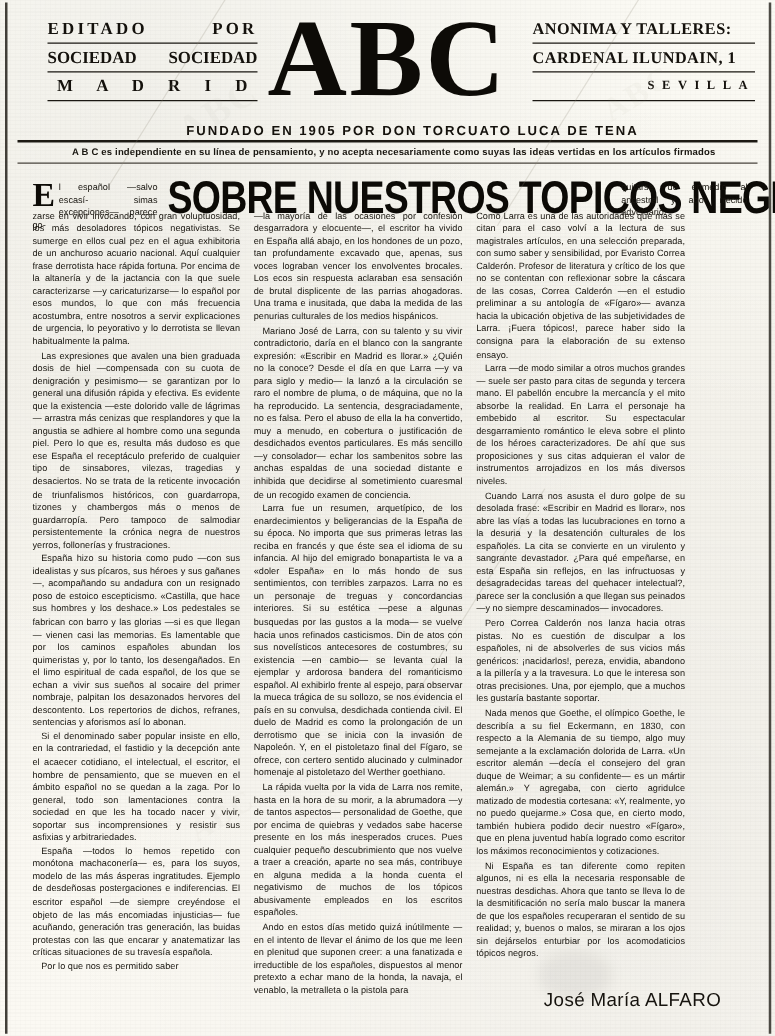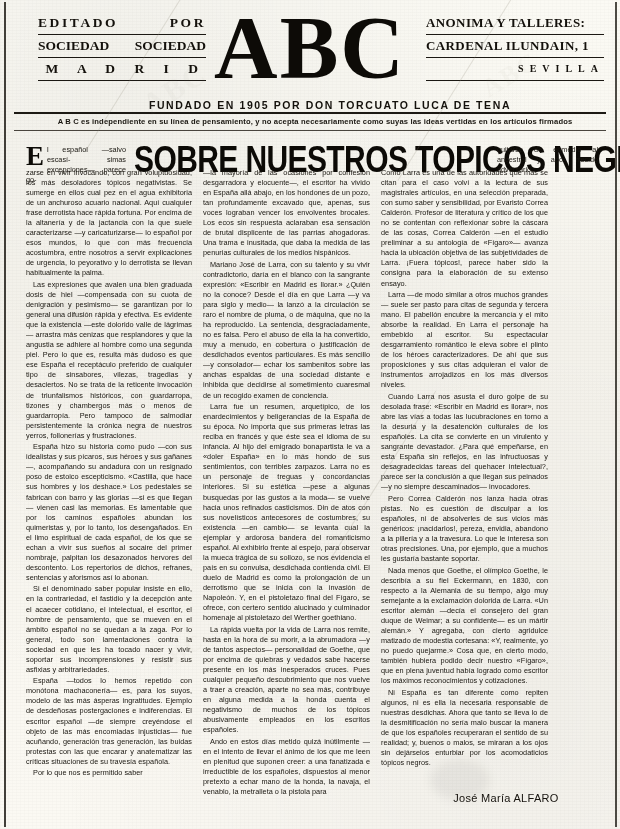--- a/index.html
+++ b/index.html
@@ -139,21 +139,21 @@
   .topright-wrap{
     position:absolute;left:497px;top:145px;width:101px;height:25px;
     font-family:"Liberation Sans", sans-serif;font-size:7.3px;line-height:10.05px;
     text-align:justify;color:#191610;
   }
 
   #signature{
     position:absolute;left:414px;width:184px;top:792px;
     text-align:center;
     font-family:"Liberation Sans", sans-serif;
-    font-size:11px;
+    font-size:15px;
     font-weight:400;
     letter-spacing:.3px;
     color:#16130e;
   }
 
   
   .wm{position:absolute;pointer-events:none;opacity:.22;}
   .wm-line{position:absolute;background:#8f897a;height:1.4px;transform-origin:left center;}
   .wm-text{
     position:absolute;color:#9a9486;opacity:.22;

